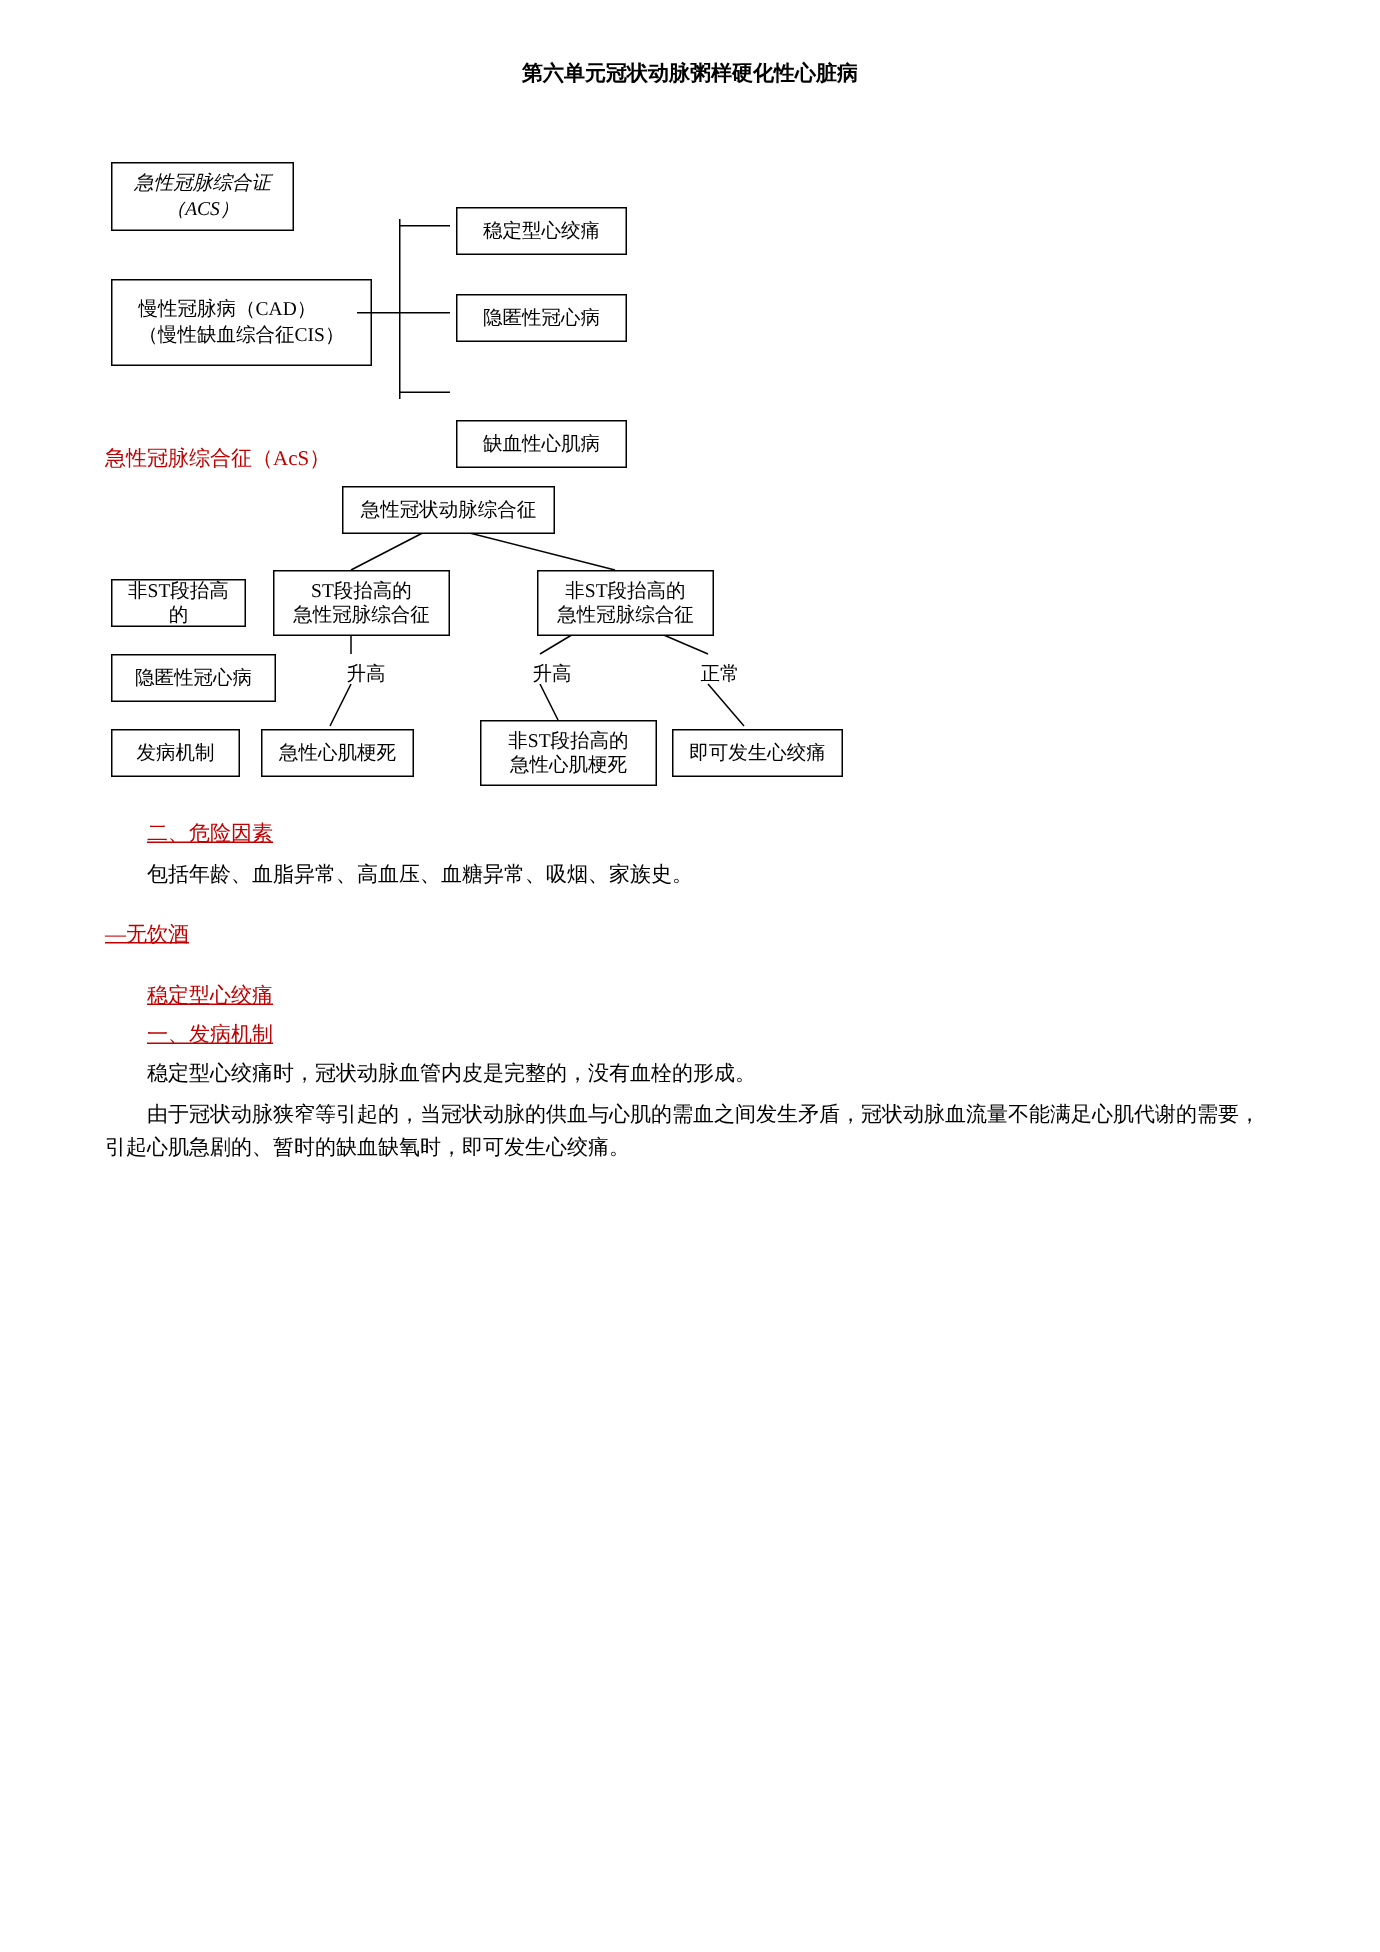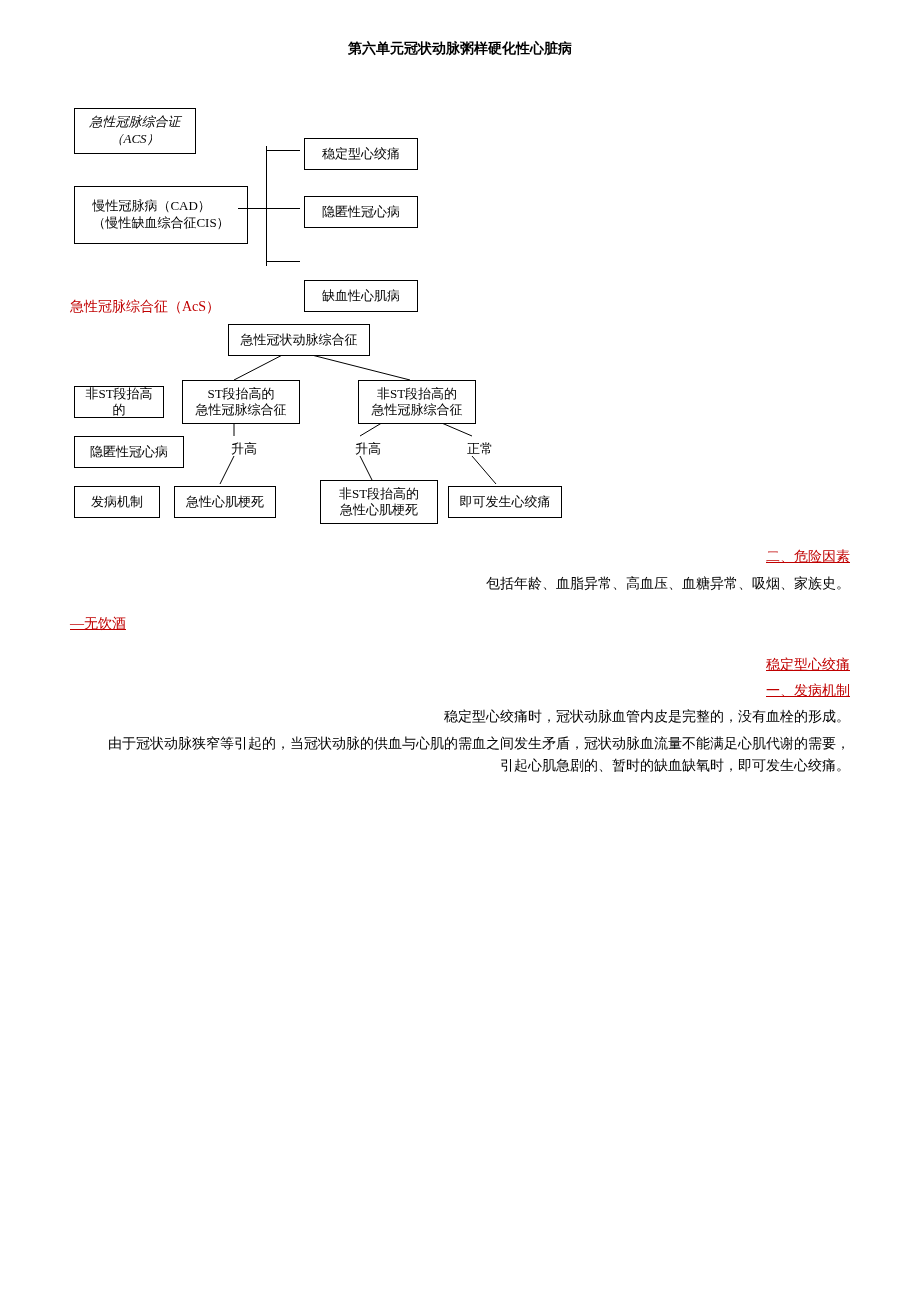--- a/index.html
+++ b/index.html
@@ -12,21 +12,21 @@
     width: 920px;
   }
   .page {
     padding: 40px 70px 40px 70px;
   }
   .title {
     text-align: center;
     font-weight: bold;
     margin-bottom: 40px;
   }
-  .indent { text-indent: 2em; text-align: right; }
+  .indent { text-indent: 2em; }
   .red { color: #c00000; }
   .link {
     color: #c00000;
     text-decoration: underline;
   }
   .para { margin: 4px 0; line-height: 1.6; }
   .section-gap { margin-top: 18px; }
 
   
   .dia1 {

